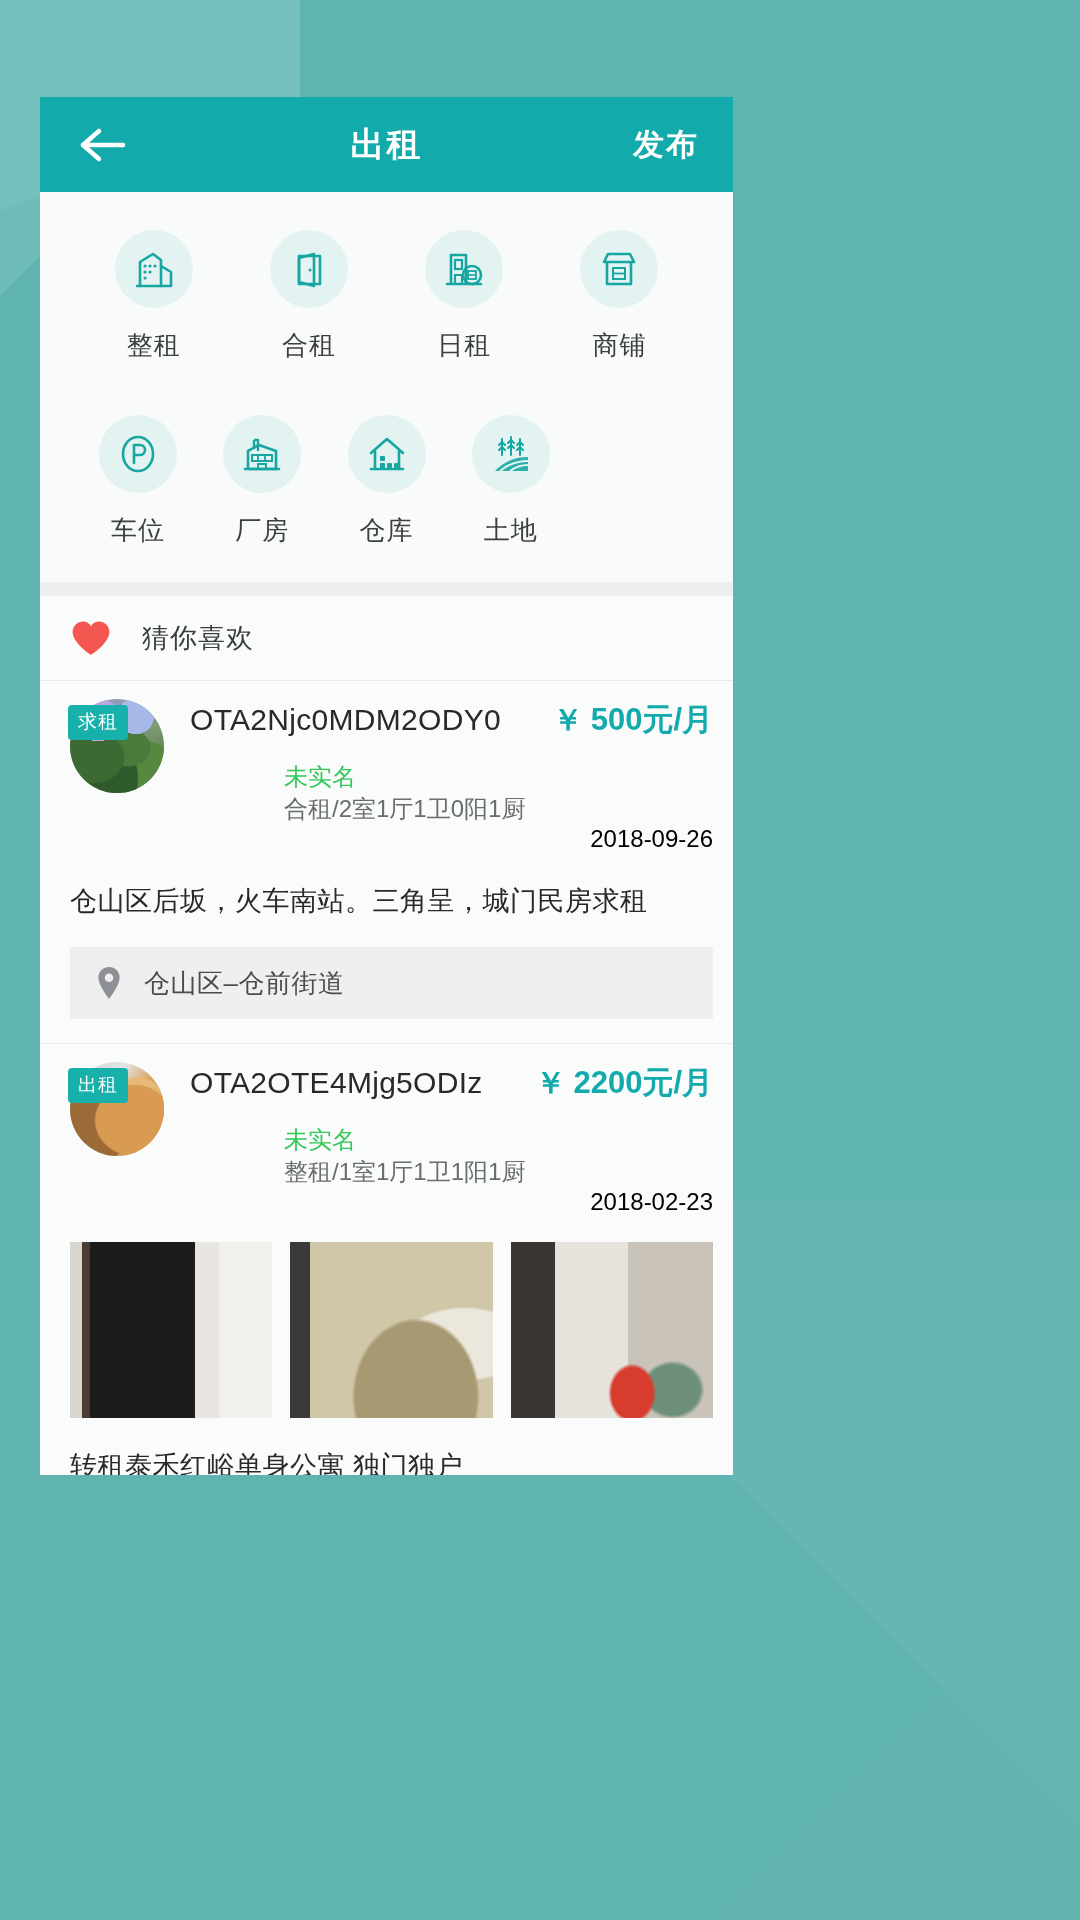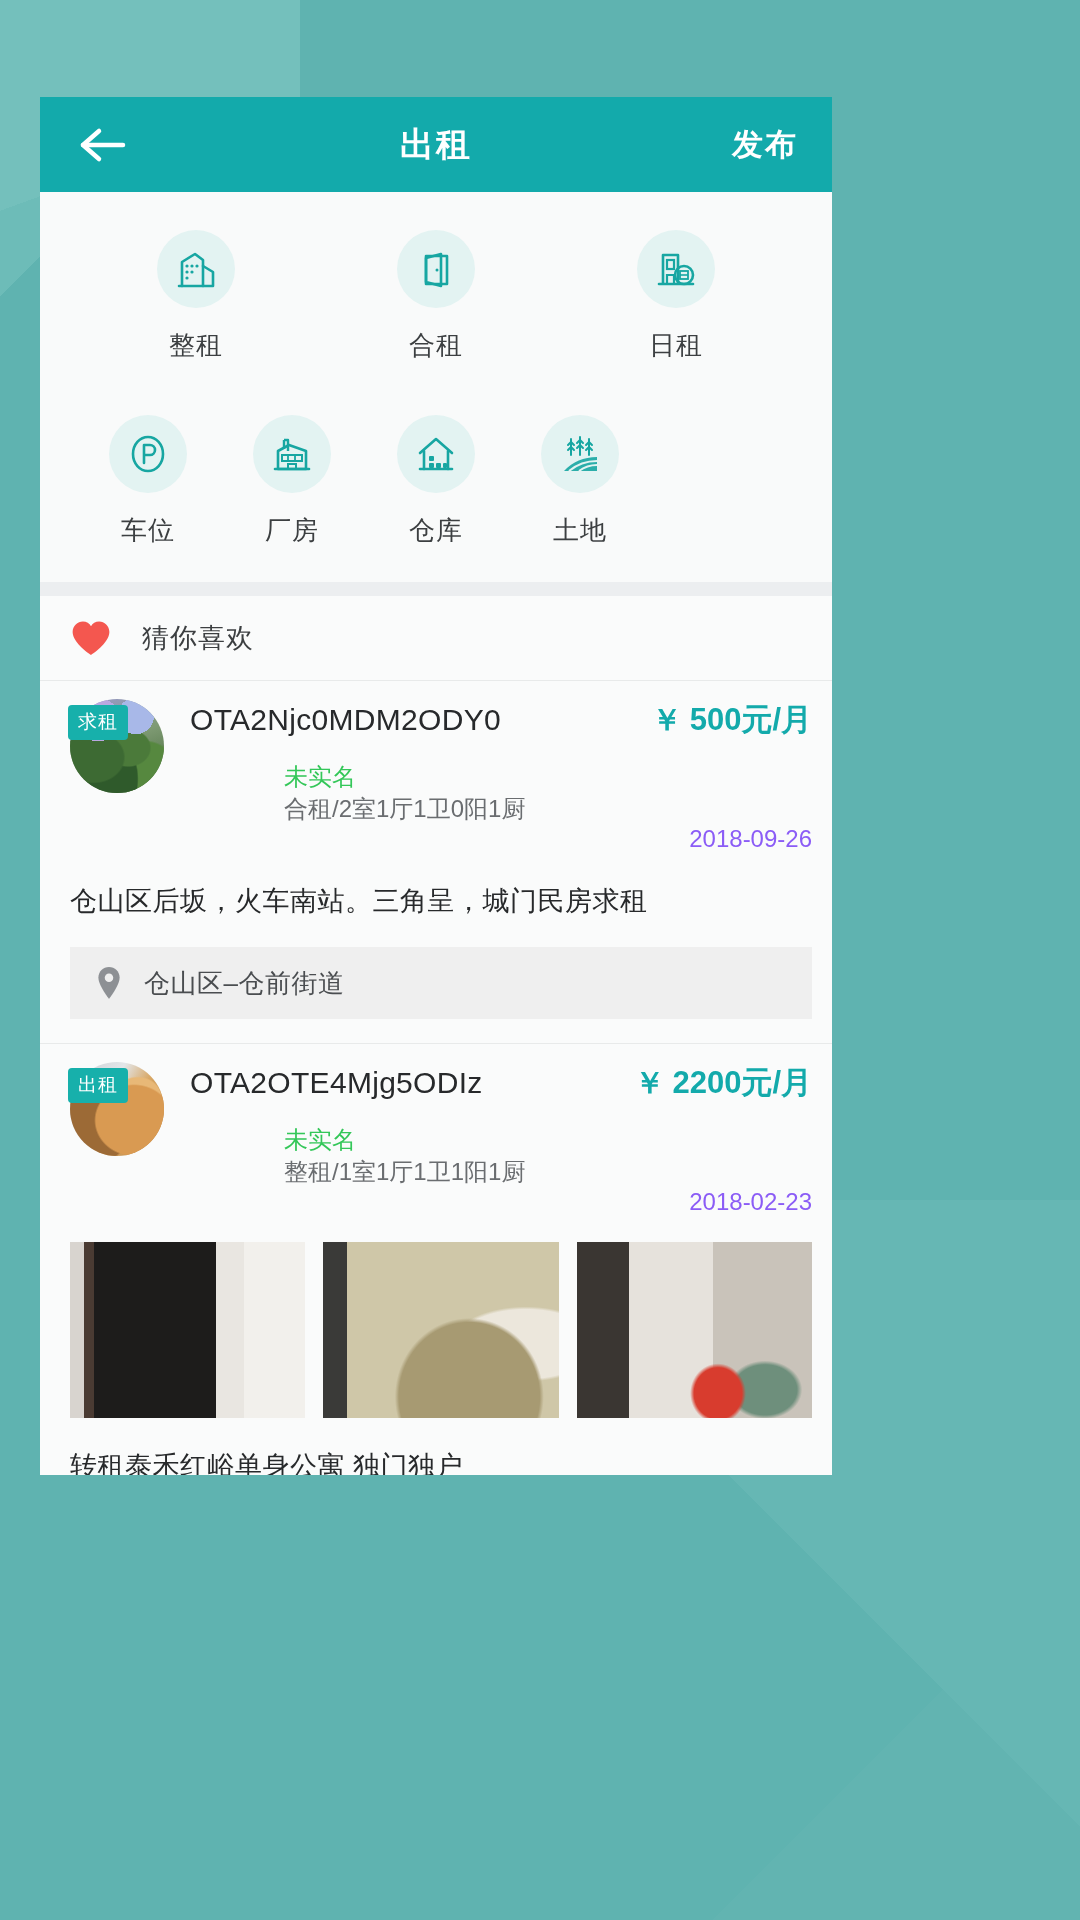--- a/index.html
+++ b/index.html
@@ -25,21 +25,21 @@
     background: linear-gradient(225deg, #66b7b4 0 55%, transparent 55%);
   }
   .bg-wedge-c {
     position: absolute; left: 0; top: 0; width: 300px; height: 330px;
     background: linear-gradient(160deg, #74c0bc 0 48%, transparent 48%);
   }
 
   .phone {
     position: absolute;
     left: 40px; top: 97px;
-    width: 792px; height: 1378px;
+    width: 693px; height: 1378px;
     background: #f7f8f8;
     overflow: hidden;
   }
 
   
   .header {
     position: relative;
     height: 95px;
     background: #13aaab;
     display: flex; align-items: center;
@@ -164,21 +164,21 @@
     flex-direction: column;
   }
   .verify { font-size: 24px; color: #34c759; white-space: nowrap; }
   .spec {
     font-size: 24px; color: #6a6d70;
     margin-left: 94px;
     white-space: nowrap;
   }
   .date {
     margin-left: auto;
-    font-size: 24px; color: #8b5cf6;
+    font-size: 24px; color: #000000;
     white-space: nowrap;
     text-align: right;
   }
 
   .desc {
     margin-top: 30px;
     font-size: 27px;
     color: #27292b;
     line-height: 1.35;
     letter-spacing: 0.5px;
@@ -281,20 +281,33 @@
             <rect x="27" y="25" width="8" height="8" fill="none" stroke="#17a6a2" stroke-width="1.8"></rect>
             <path d="M27 29 L35 29" stroke="#17a6a2" stroke-width="1.6"></path>
             <path d="M6 38 L40 38" stroke="#17a6a2" stroke-width="2.6" stroke-linecap="round"></path>
           </svg>
           </span>
         </div>
         <div class="cat-label">日租</div>
       </div>
 
 
+      <div class="cat-item">
+        <div class="cat-circle">
+          <span>
+          <svg width="46" height="46" viewBox="0 0 46 46">
+            <path d="M8 16 L12 8 L34 8 L38 16 Z" fill="none" stroke="#17a6a2" stroke-width="2.6" stroke-linejoin="round"></path>
+            <path d="M11 16 L11 38 L35 38 L35 16" fill="none" stroke="#17a6a2" stroke-width="2.6" stroke-linejoin="round"></path>
+            <rect x="17" y="22" width="12" height="11" fill="none" stroke="#17a6a2" stroke-width="2"></rect>
+            <path d="M17 27.5 L29 27.5" stroke="#17a6a2" stroke-width="1.8"></path>
+          </svg>
+          </span>
+        </div>
+        <div class="cat-label">商铺</div>
+      </div>
     </div>
 
     <div class="cat-row">
 
       <div class="cat-item">
         <div class="cat-circle">
           <span>
           <svg width="46" height="46" viewBox="0 0 46 46">
             <ellipse cx="23" cy="23" rx="15" ry="17" fill="none" stroke="#17a6a2" stroke-width="2.6"></ellipse>
             <path d="M19 32 L19 14 L25 14 A5 5 0 0 1 25 24 L19 24" fill="none" stroke="#17a6a2" stroke-width="2.6" stroke-linejoin="round" stroke-linecap="round"></path>

